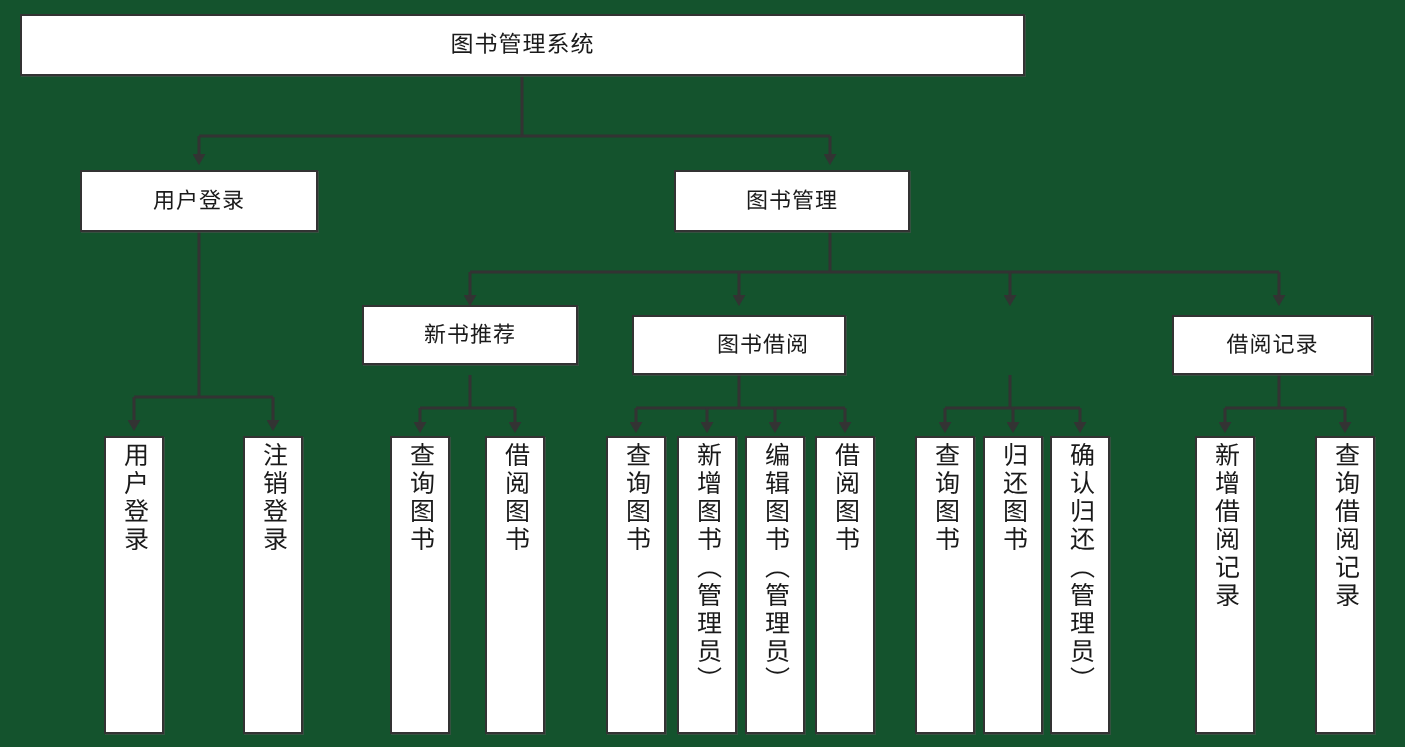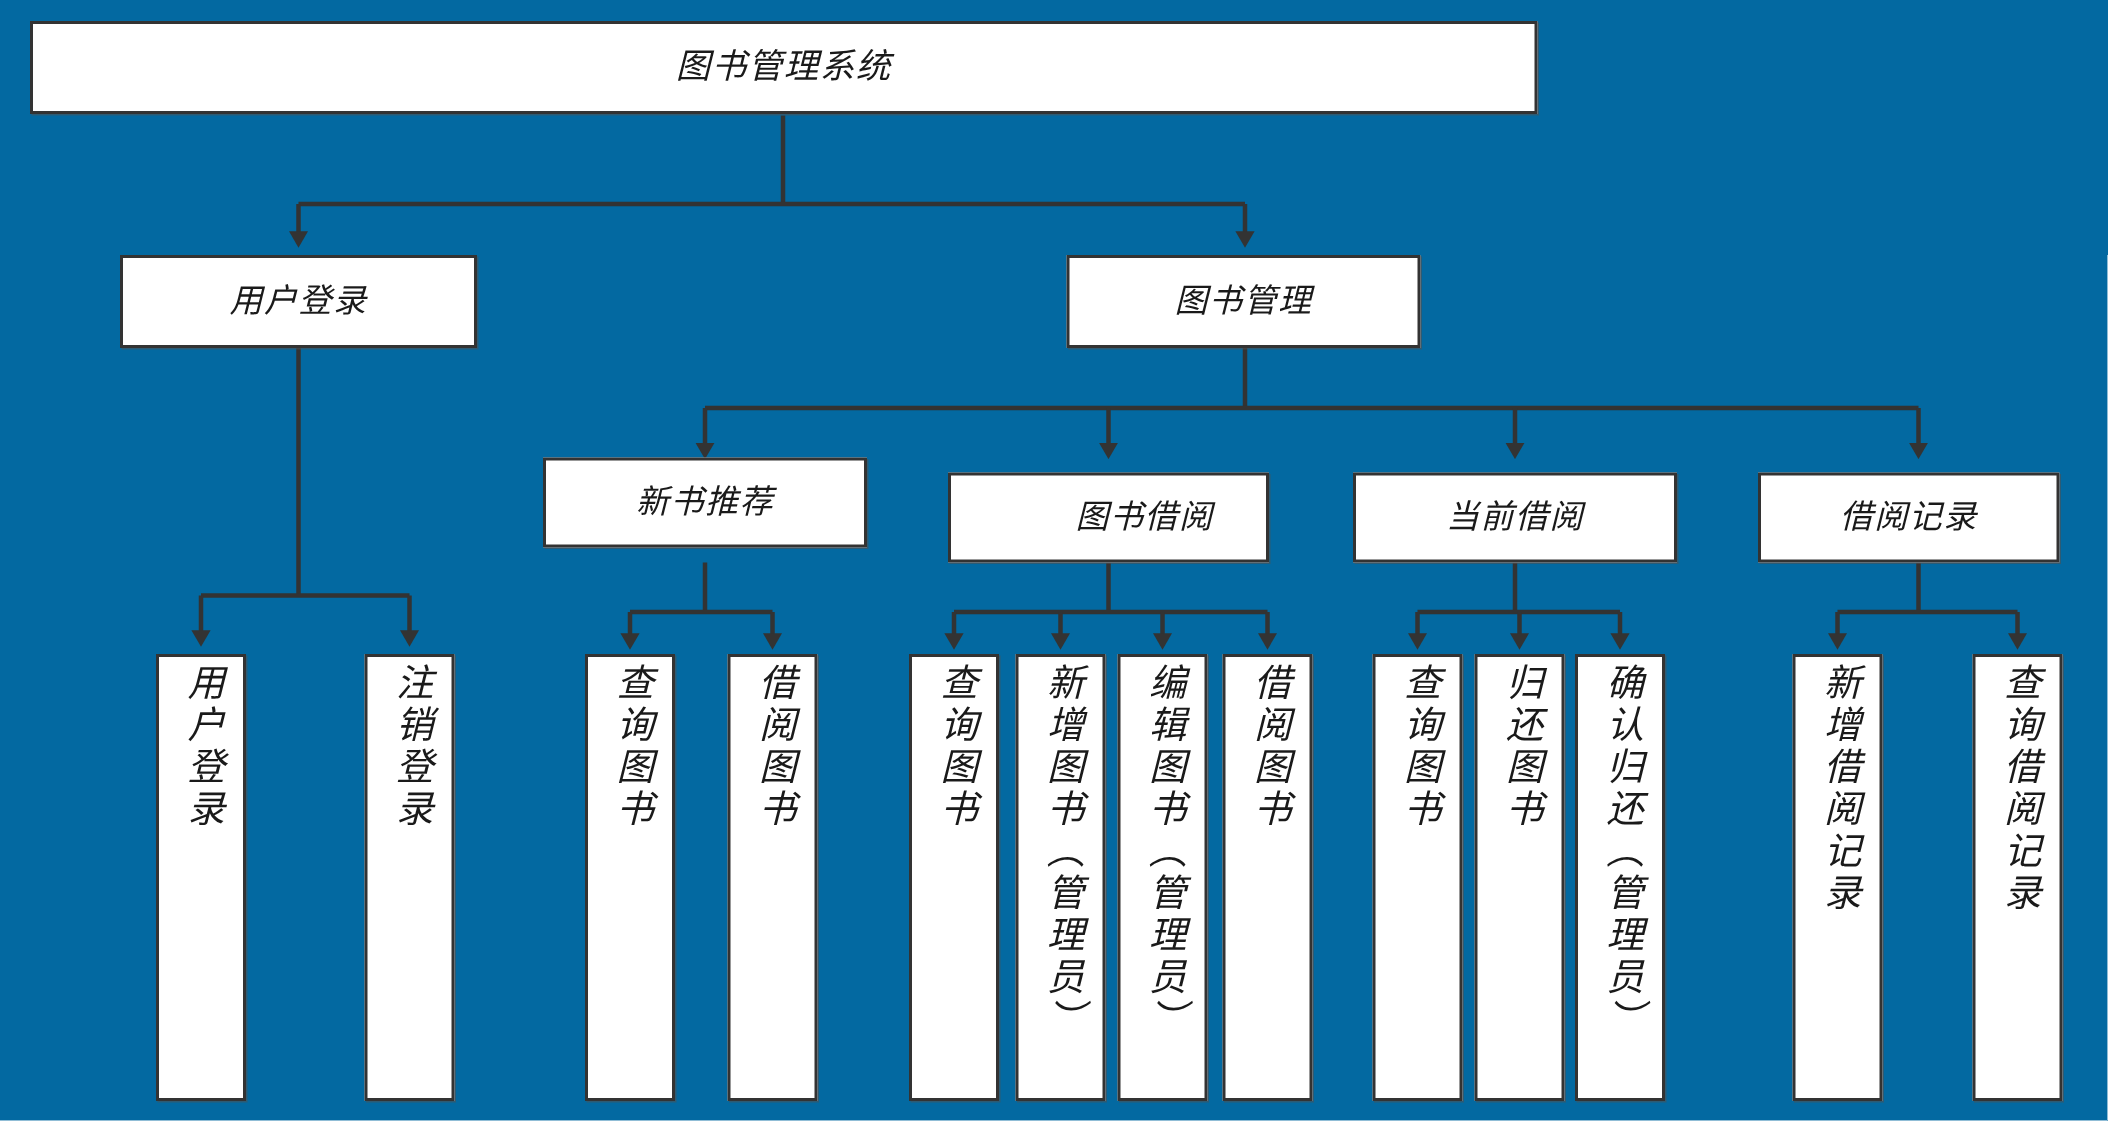--- a/index.html
+++ b/index.html
@@ -8,23 +8,22 @@
     padding: 0;
     background: #ffffff;
   }
   body {
     font-family: "Liberation Sans", "DejaVu Sans", sans-serif;
   }
   #canvas {
     position: relative;
     width: 1405px;
     height: 747px;
-    background: #0369a1;
+    background: #14532d;
     overflow: hidden;
-    font-style: italic;
   }
   .node {
     position: absolute;
     box-sizing: border-box;
     border: 2px solid #333333;
     background: #ffffff;
     display: flex;
     align-items: center;
     justify-content: center;
     color: #1a1a1a;
@@ -131,33 +130,30 @@
     </g>
   </svg>
 
   <div class="node h root" style="left:20px; top:14px; width:1005px; height:62px;">
     <span class="label">图书管理系统</span>
   </div>
 
   <div class="node h" style="left:80px; top:170px; width:238px; height:62px;">
     <span class="label">用户登录</span>
   </div>
-  <div class="node h" style="left:711px; top:170px; width:236px; height:62px;">
+  <div class="node h" style="left:674px; top:170px; width:236px; height:62px;">
     <span class="label">图书管理</span>
   </div>
 
   <div class="node h" style="left:362px; top:305px; width:216px; height:60px;">
     <span class="label">新书推荐</span>
   </div>
   <div class="node h" style="left:632px; top:315px; width:214px; height:60px;padding-left:48px;">
     <span class="label">图书借阅</span>
   </div>
-  <div class="node h" style="left:902px; top:315px; width:216px; height:60px;">
-    <span class="label">当前借阅</span>
-  </div>
   <div class="node h" style="left:1172px; top:315px; width:201px; height:60px;">
     <span class="label">借阅记录</span>
   </div>
 
   <div class="node v" style="left:104px; top:436px; width:60px; height:298px;">
     <span class="label">用户登录</span>
   </div>
   <div class="node v" style="left:243px; top:436px; width:60px; height:298px;">
     <span class="label">注销登录</span>
   </div>

